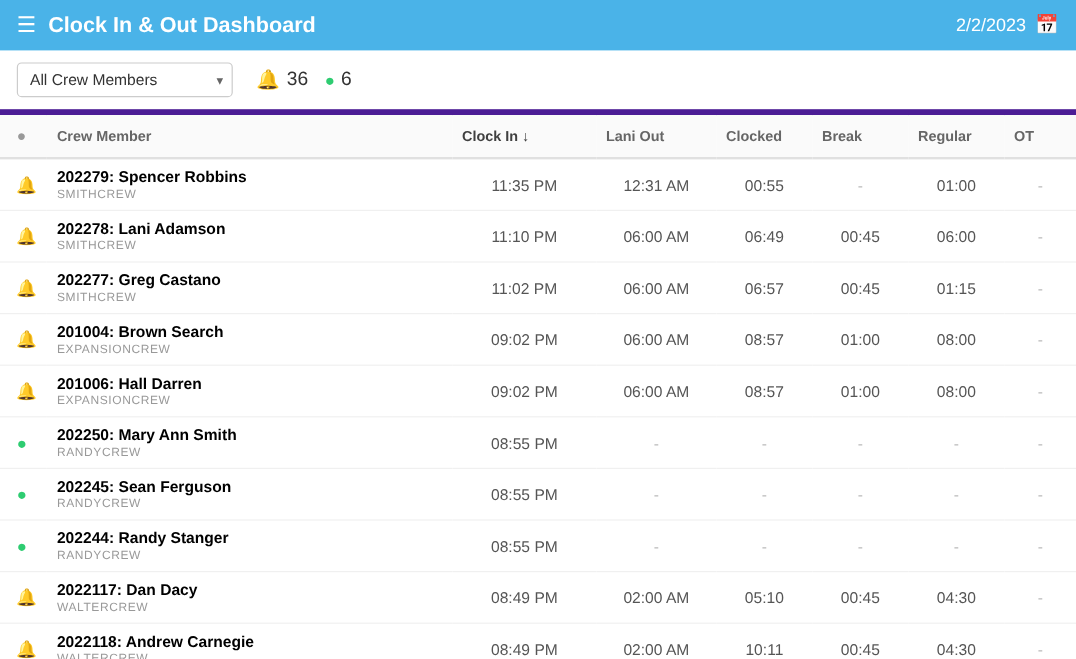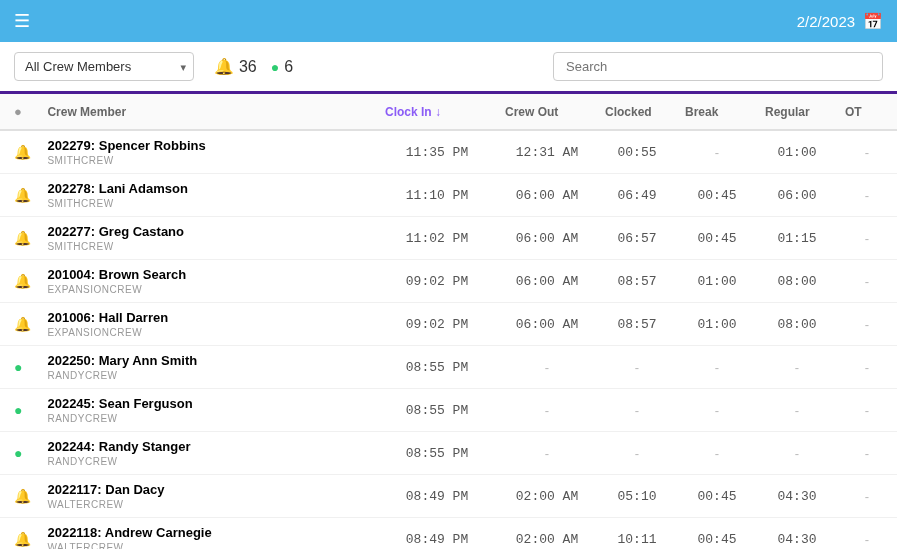--- a/index.html
+++ b/index.html
@@ -9,21 +9,21 @@
 
     
     .header { background: #4ab3e8; display: flex; align-items: center; justify-content: space-between; padding: 0 14px; height: 42px; flex-shrink: 0; }
     .header-left { display: flex; align-items: center; gap: 10px; }
     .hamburger-icon { color: #fff; font-size: 18px; cursor: pointer; }
     .header-title { color: #fff; font-size: 18px; font-weight: 600; }
     .header-right { display: flex; align-items: center; gap: 8px; color: #fff; font-size: 15px; }
     .calendar-icon { color: #fff; font-size: 16px; }
 
     
-    .toolbar { display: flex; align-items: center; gap: 16px; padding: 10px 14px; border-bottom: 3px solid #4c1d95; flex-shrink: 0; }
+    .toolbar { display: flex; align-items: center; gap: 16px; padding: 10px 14px; border-bottom: 5px solid #4c1d95; flex-shrink: 0; }
     .crew-select { border: 1px solid #ccc; border-radius: 4px; padding: 6px 28px 6px 10px; font-size: 13px; background: #fff; color: #333; appearance: none; cursor: pointer; min-width: 180px; position: relative; }
     .select-wrapper { position: relative; display: inline-block; }
     .select-wrapper::after { content: '▾'; position: absolute; right: 8px; top: 50%; transform: translateY(-50%); pointer-events: none; color: #666; font-size: 11px; }
     .stats { display: flex; align-items: center; gap: 14px; margin-left: 4px; }
     .stat-item { display: flex; align-items: center; gap: 5px; font-size: 16px; font-weight: 500; color: #333; }
     .stat-icon-red { color: #e74c3c; font-size: 16px; }
     .stat-icon-green { color: #2ecc71; font-size: 14px; }
     .search-box { margin-left: auto; border: 1px solid #ccc; border-radius: 4px; padding: 6px 12px; font-size: 13px; color: #999; width: 330px; outline: none; }
 
     
@@ -41,31 +41,32 @@
     thead th.col-regular { width: 80px; }
     thead th.col-ot { width: 60px; }
 
     tbody tr { border-bottom: 1px solid #f0f0f0; }
     tbody td { padding: 7px 8px; vertical-align: middle; }
     tbody td.col-icon { padding-left: 14px; }
 
     .member-link { color: #000000; font-weight: 600; font-size: 13px; text-decoration: none; cursor: pointer; }
     .crew-sub { color: #999; font-size: 10px; letter-spacing: 0.5px; margin-top: 2px; }
 
-    td.numeric { text-align: center; color: #555; font-family: Liberation Mono, monospace; }
+    td.numeric { text-align: center; color: #555; }
     td.dash { text-align: center; color: #bbb; }
   </style>
 </head>
 <body>
 
 <div class="app-container">
 
   <div class="header">
     <div class="header-left">
       <span class="hamburger-icon">☰</span>
+      <span class="header-title">Clock In &amp; Out Dashboard</span>
     </div>
     <div class="header-right">
       <span>2/2/2023</span>
       <span class="calendar-icon">📅</span>
     </div>
   </div>
 
   <div class="toolbar">
     <div class="select-wrapper">
       <select class="crew-select">
@@ -77,33 +78,32 @@
       <div class="stat-item">
         <span class="stat-icon-red">🔔</span>
         <span>36</span>
       </div>
       <div class="stat-item">
         <span class="stat-icon-green">●</span>
         <span>6</span>
       </div>
     </div>
 
-    <input class="search-box" type="text" placeholder="Search" style="">
   </div>
 
   <div class="table-wrapper">
     <table>
       <thead>
         <tr>
           <th class="col-icon">
             <span style="color:#999;font-size:13px;">●</span>
           </th>
           <th class="col-member">Crew Member</th>
-          <th class="col-clockin col-clockin" style="color:#8b5cf6;cursor:pointer;">Clock In ↓</th>
-          <th class="col-clockout">Crew Out</th>
+          <th class="col-clockin col-clockin" style="color:#404040;cursor:pointer;">Clock In ↓</th>
+          <th class="col-clockout">Lani Out</th>
           <th class="col-clocked">Clocked</th>
           <th class="col-break">Break</th>
           <th class="col-regular">Regular</th>
           <th class="col-ot">OT</th>
         </tr>
       </thead>
       <tbody id="table-body">
       <tr>
     <td class="col-icon">
       <span style="color:#e74c3c;font-size:14px;">🔔</span>

